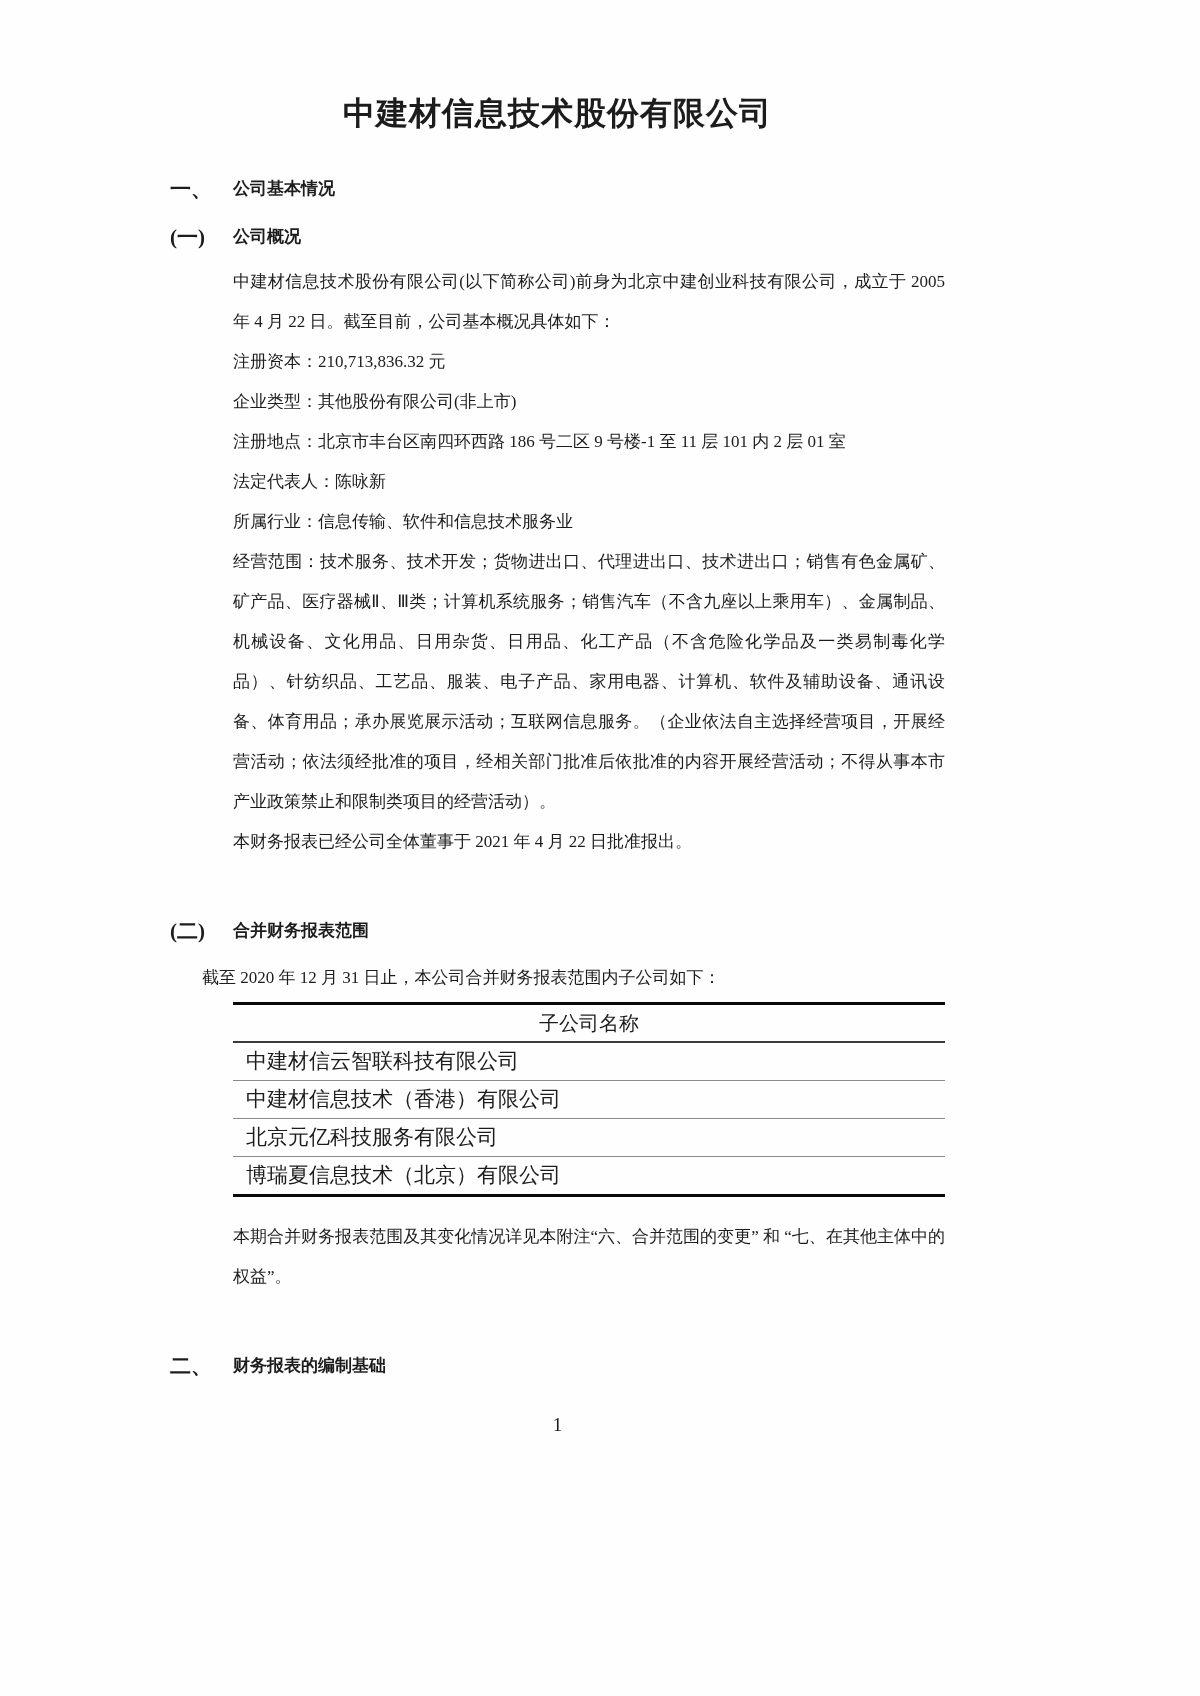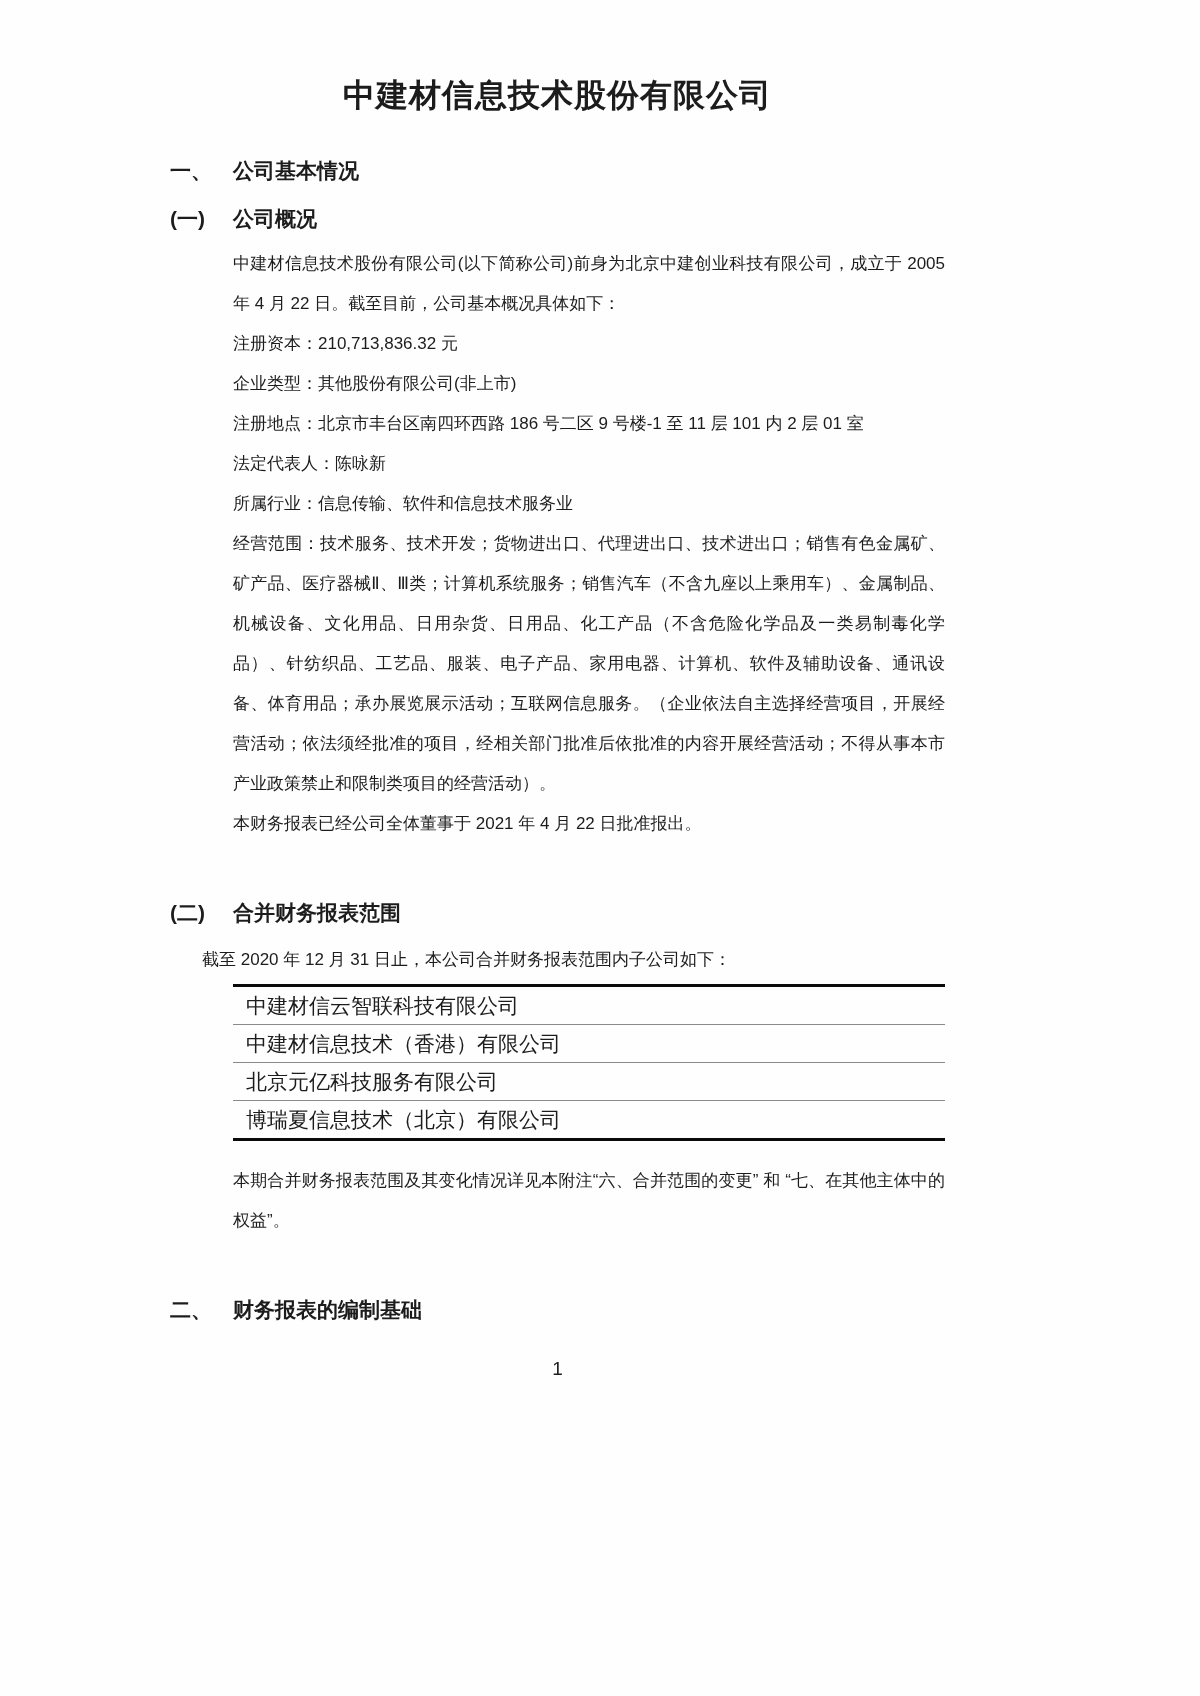--- a/index.html
+++ b/index.html
@@ -3,23 +3,23 @@
 <meta charset="utf-8">
 <style>
   html, body { margin: 0; padding: 0; background: #ffffff; }
   .page {
     position: relative;
     width: 1200px;
     height: 1696px;
     background: #fefefe;
     overflow: hidden;
     color: #1c1c1c;
-    font-family: Liberation Sans, sans-serif;
+    font-family: Liberation Serif, serif;
     box-sizing: border-box;
-    padding: 72px 255px 0 170px;
+    padding: 90px 255px 0 170px;
   }
   .doc-header { text-align: center; }
   .doc-header .t1 {
     font-size: 32px;
     font-weight: bold;
     line-height: 46px;
     letter-spacing: 1px;
   }
   .doc-header .t2 {
     font-size: 22px;
@@ -30,21 +30,21 @@
   .h-row { display: flex; margin-top: 22px; }
   .h-row.top { margin-top: 40px; }
   .h-num {
     width: 63px;
     flex-shrink: 0;
     font-size: 21px;
     font-weight: bold;
     line-height: 26px;
   }
   .h-title {
-    font-size: 21px;
+    font-size: 17px;
     font-weight: bold;
     line-height: 26px;
   }
   .body-block { margin-left: 63px; width: 712px; }
   .body-block.first { margin-top: 12px; }
   .body-block p {
     margin: 0;
     font-size: 17px;
     line-height: 40px;
     text-align: justify;
@@ -112,20 +112,21 @@
   <div class="h-row gap-mid">
     <span class="h-num">(二)</span>
     <span class="h-title">合并财务报表范围</span>
   </div>
 
   <div class="body-block intro-line">
     <p>截至 2020 年 12 月 31 日止，本公司合并财务报表范围内子公司如下：</p>
   </div>
 
   <div class="sub-table">
+    <div class="thead">子公司名称</div>
     <div class="trow">中建材信云智联科技有限公司</div>
     <div class="trow">中建材信息技术（香港）有限公司</div>
     <div class="trow">北京元亿科技服务有限公司</div>
     <div class="trow">博瑞夏信息技术（北京）有限公司</div>
   </div>
 
   <div class="body-block outro">
     <p>本期合并财务报表范围及其变化情况详见本附注“六、合并范围的变更” 和 “七、在其他主体中的权益”。</p>
   </div>
 

